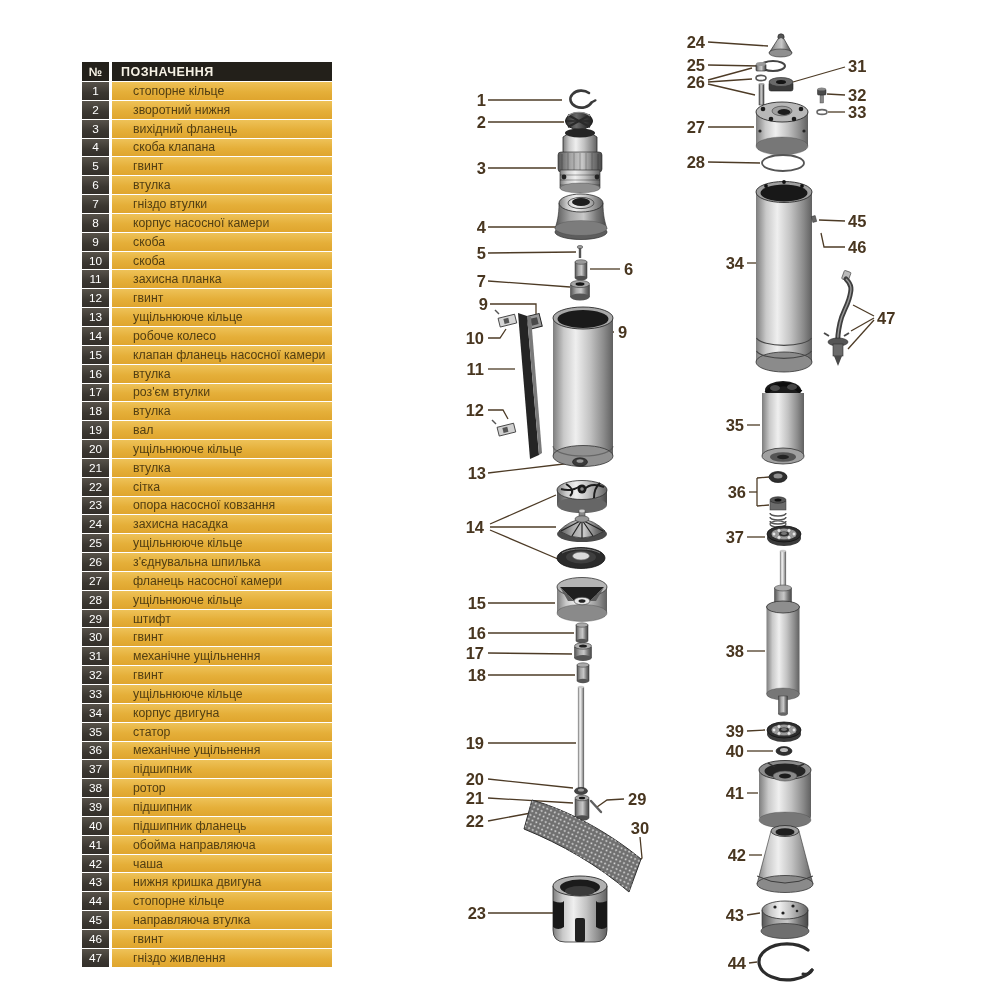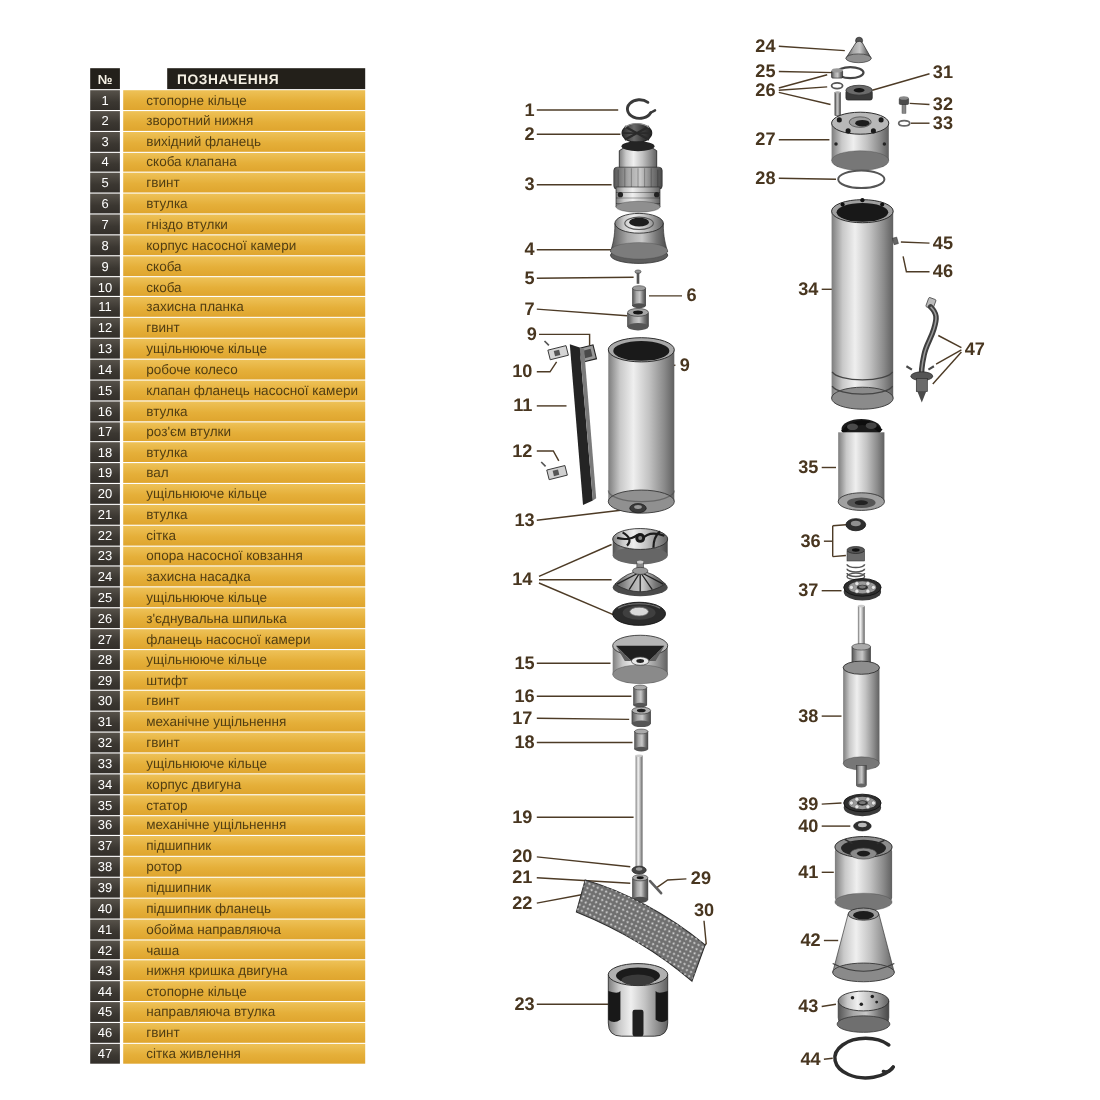--- a/index.html
+++ b/index.html
@@ -3,21 +3,21 @@
 <meta charset="utf-8">
 <style>
   html,body{margin:0;padding:0;background:#ffffff;}
   .page{position:relative;width:1000px;height:1000px;background:#fff;overflow:hidden;
         font-family:"Liberation Sans",sans-serif;}
   
   .ptable{position:absolute;left:82px;top:62px;width:250px;}
   .thead{display:flex;gap:3px;height:19px;margin-bottom:1px;}
   .th{background:#23201a;color:#f6f1e4;font-weight:bold;display:flex;align-items:center;}
   .th.num{width:27px;justify-content:center;font-size:12px;}
-  .th.label{flex:1;padding-left:9px;font-size:12.5px;letter-spacing:.5px;margin-left:40px;}
+  .th.label{flex:1;padding-left:9px;font-size:12.5px;letter-spacing:.5px;}
   .row{display:flex;gap:3px;height:17.85px;margin-bottom:1px;}
   .cell{display:flex;align-items:center;}
   .cell.num{width:27px;justify-content:center;color:#ffffff;font-size:11.8px;
             background:linear-gradient(180deg,#57524a 0%,#3b3731 60%,#332f2a 100%);}
   .cell.label{flex:1;padding-left:21px;color:#513e13;font-size:12.3px;
             background:linear-gradient(180deg,#eec258 0%,#e5af39 55%,#dfa52e 100%);}
   
   svg.diagram{position:absolute;left:0;top:0;}
   .co{font-family:"Liberation Sans",sans-serif;font-size:16.5px;font-weight:bold;fill:#483620;}
   .ll{stroke:#4d3b26;stroke-width:1.3;fill:none;}
@@ -258,21 +258,21 @@
       <div class="cell label">направляюча втулка</div>
     </div>
 
     <div class="row">
       <div class="cell num">46</div>
       <div class="cell label">гвинт</div>
     </div>
 
     <div class="row">
       <div class="cell num">47</div>
-      <div class="cell label">сітка живлення</div>
+      <div class="cell label">гніздо живлення</div>
     </div>
   </div>
   </div>
 
   <svg class="diagram" width="1000" height="1000" viewBox="0 0 1000 1000">
     <defs>
       <linearGradient id="g-cyl" x1="0" y1="0" x2="1" y2="0">
         <stop offset="0" stop-color="#7d7d7d"></stop>
           <stop offset=".18" stop-color="#c9c9c9"></stop>
         <stop offset=".38" stop-color="#efefef"></stop>

